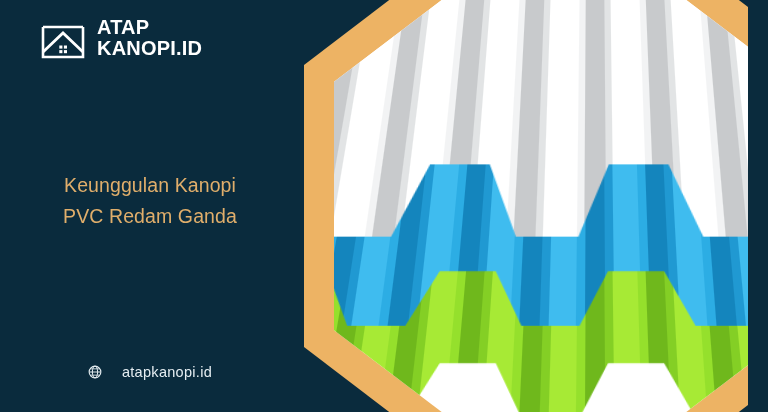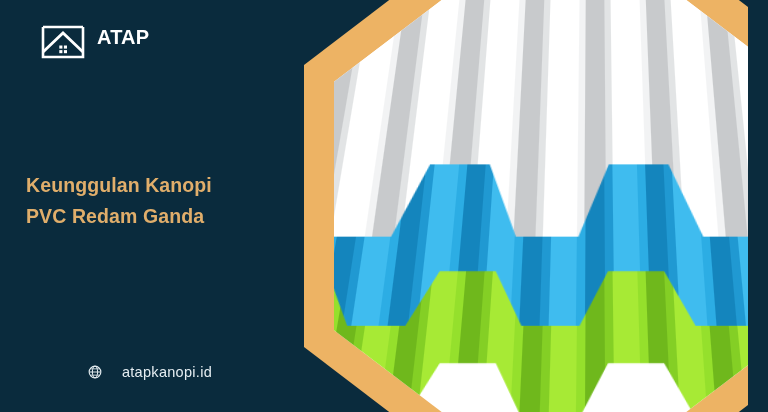--- a/index.html
+++ b/index.html
@@ -136,24 +136,25 @@
     color:#ffffff;
     font-weight:bold;
     font-size:20px;
     line-height:1.07;
     letter-spacing:.2px;
   }
 
   
   #headline {
     position:absolute;
-    left:12px; top:170px;
+    left:0; top:170px;
     width:300px;
+    text-align:center;
     color:#e0ae6b;
-    font-weight:bold;
+    font-weight:normal;
     font-size:19.5px;
     line-height:1.58;
     letter-spacing:.1px;
     padding:0 14px;
   }
   #headline span { display:block; white-space:nowrap; }
 
   
   #footer-url {
     position:absolute;
@@ -196,20 +197,21 @@
       <path d="M3 11 L3 41 L43 41 L43 11" fill="none" stroke="#ffffff" stroke-width="2.6"></path>
       <path d="M3 11 L43 11" fill="none" stroke="#ffffff" stroke-width="2.6"></path>
       <path d="M3 36 L23 17 L43 36" fill="none" stroke="#ffffff" stroke-width="2.8" stroke-linejoin="miter"></path>
       <rect x="19.3" y="29.5" width="3.1" height="3.1" fill="#ffffff"></rect>
       <rect x="23.9" y="29.5" width="3.1" height="3.1" fill="#ffffff"></rect>
       <rect x="19.3" y="34.1" width="3.1" height="3.1" fill="#ffffff"></rect>
       <rect x="23.9" y="34.1" width="3.1" height="3.1" fill="#ffffff"></rect>
     </svg>
     <div id="logo-text">
       <div>ATAP</div>
+      <div>KANOPI.ID</div>
     </div>
   </div>
 
   <div id="headline">
     <span>Keunggulan Kanopi</span>
     <span>PVC Redam Ganda</span>
   </div>
 
   <div id="footer-url">
     <svg id="globe-icon" viewBox="0 0 16 16">

